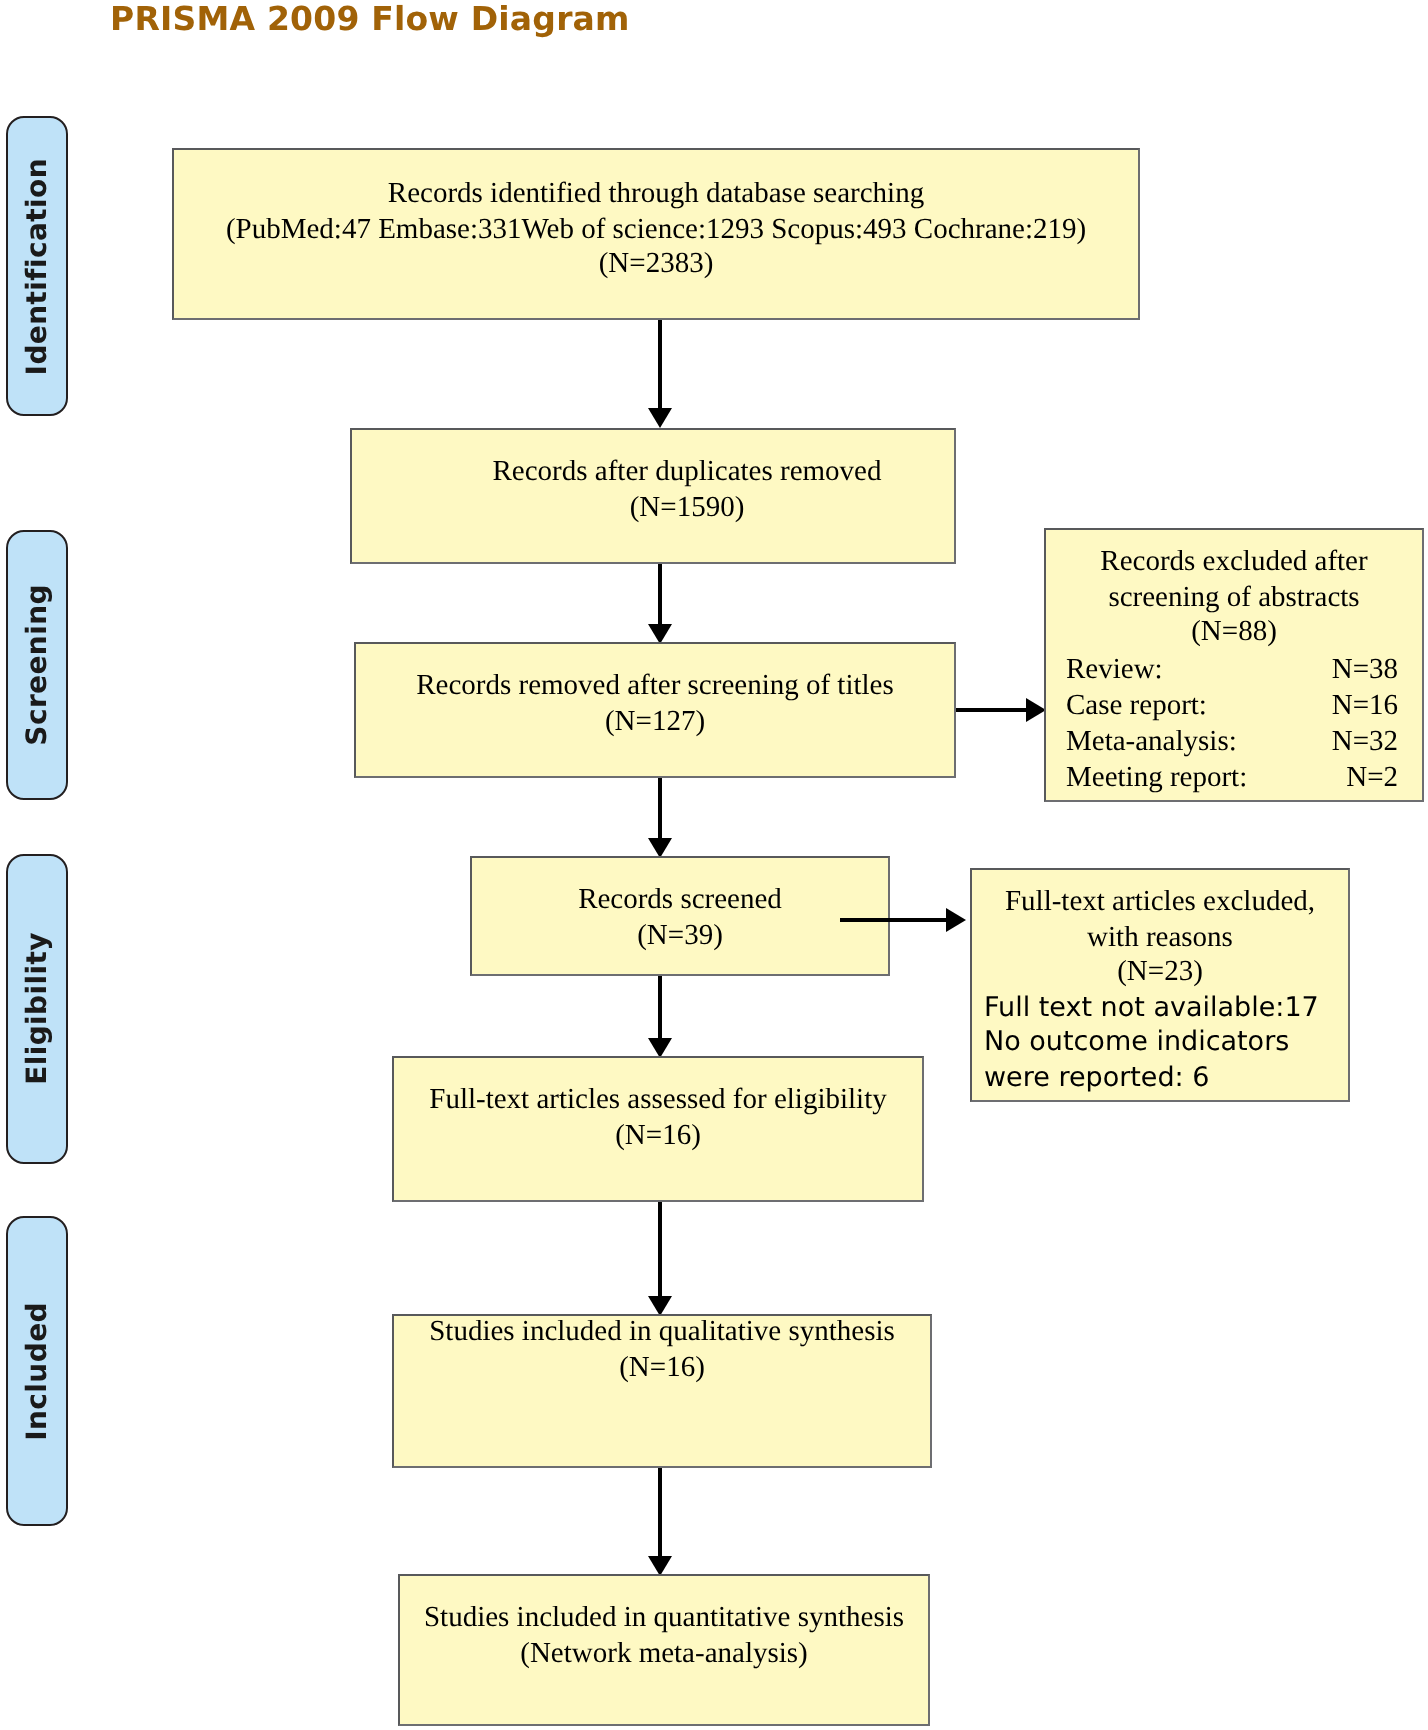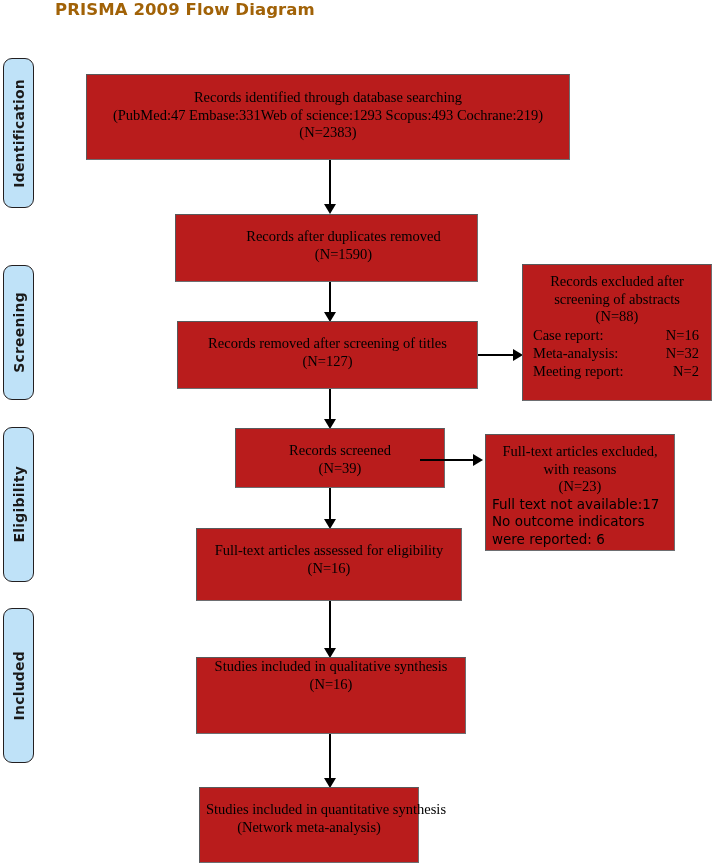--- a/index.html
+++ b/index.html
@@ -50,21 +50,21 @@
     writing-mode: vertical-rl;
     transform: rotate(180deg);
     white-space: nowrap;
     letter-spacing: 0.2px;
   }
 
   
   .flowbox {
     position: absolute;
     box-sizing: border-box;
-    background: #b91c1c;
+    background: #fef9c3;
     border: 1.4px solid #58595b;
     border-right-color: #6d6e71;
     border-bottom-color: #6d6e71;
     padding: 8px 6px 0 6px;
     color: #000000;
   }
   .flowbox .line {
     font-family: "Liberation Serif", "DejaVu Serif", serif;
     font-size: 14.5px;
     line-height: 17.5px;
@@ -159,20 +159,24 @@
   </div>
 
   <div class="hline" style="left:478px; top:354px; width:38px;"></div>
   <div class="arrow-right" style="left:513px; top:349px;"></div>
 
   <div class="flowbox" style="left:522px; top:264px; width:190px; height:137px; padding-top:8px;">
     <div class="line">Records excluded after</div>
     <div class="line">screening of abstracts</div>
     <div class="line">(N=88)</div>
     <div class="reason-row">
+      <span>Review:</span>
+      <span>N=38</span>
+    </div>
+    <div class="reason-row">
       <span>Case report:</span>
       <span>N=16</span>
     </div>
     <div class="reason-row">
       <span>Meta-analysis:</span>
       <span>N=32</span>
     </div>
     <div class="reason-row">
       <span>Meeting report:</span>
       <span>N=2</span>
@@ -211,18 +215,18 @@
   <div class="arrow-down" style="left:324px; top:648px;"></div>
 
   <div class="flowbox" style="left:196px; top:657px; width:270px; height:77px; padding-top:0;">
     <div class="line">Studies included in qualitative synthesis</div>
     <div class="line">(N=16)</div>
   </div>
 
   <div class="vline" style="left:329px; top:734px; height:50px;"></div>
   <div class="arrow-down" style="left:324px; top:778px;"></div>
 
-  <div class="flowbox" style="left:199px; top:787px; width:220px; height:76px; padding-top:13px;">
+  <div class="flowbox" style="left:199px; top:787px; width:266px; height:76px; padding-top:13px;">
     <div class="line">Studies included in quantitative synthesis</div>
     <div class="line">(Network meta-analysis)</div>
   </div>
 
 </div>
 
 </body></html>

